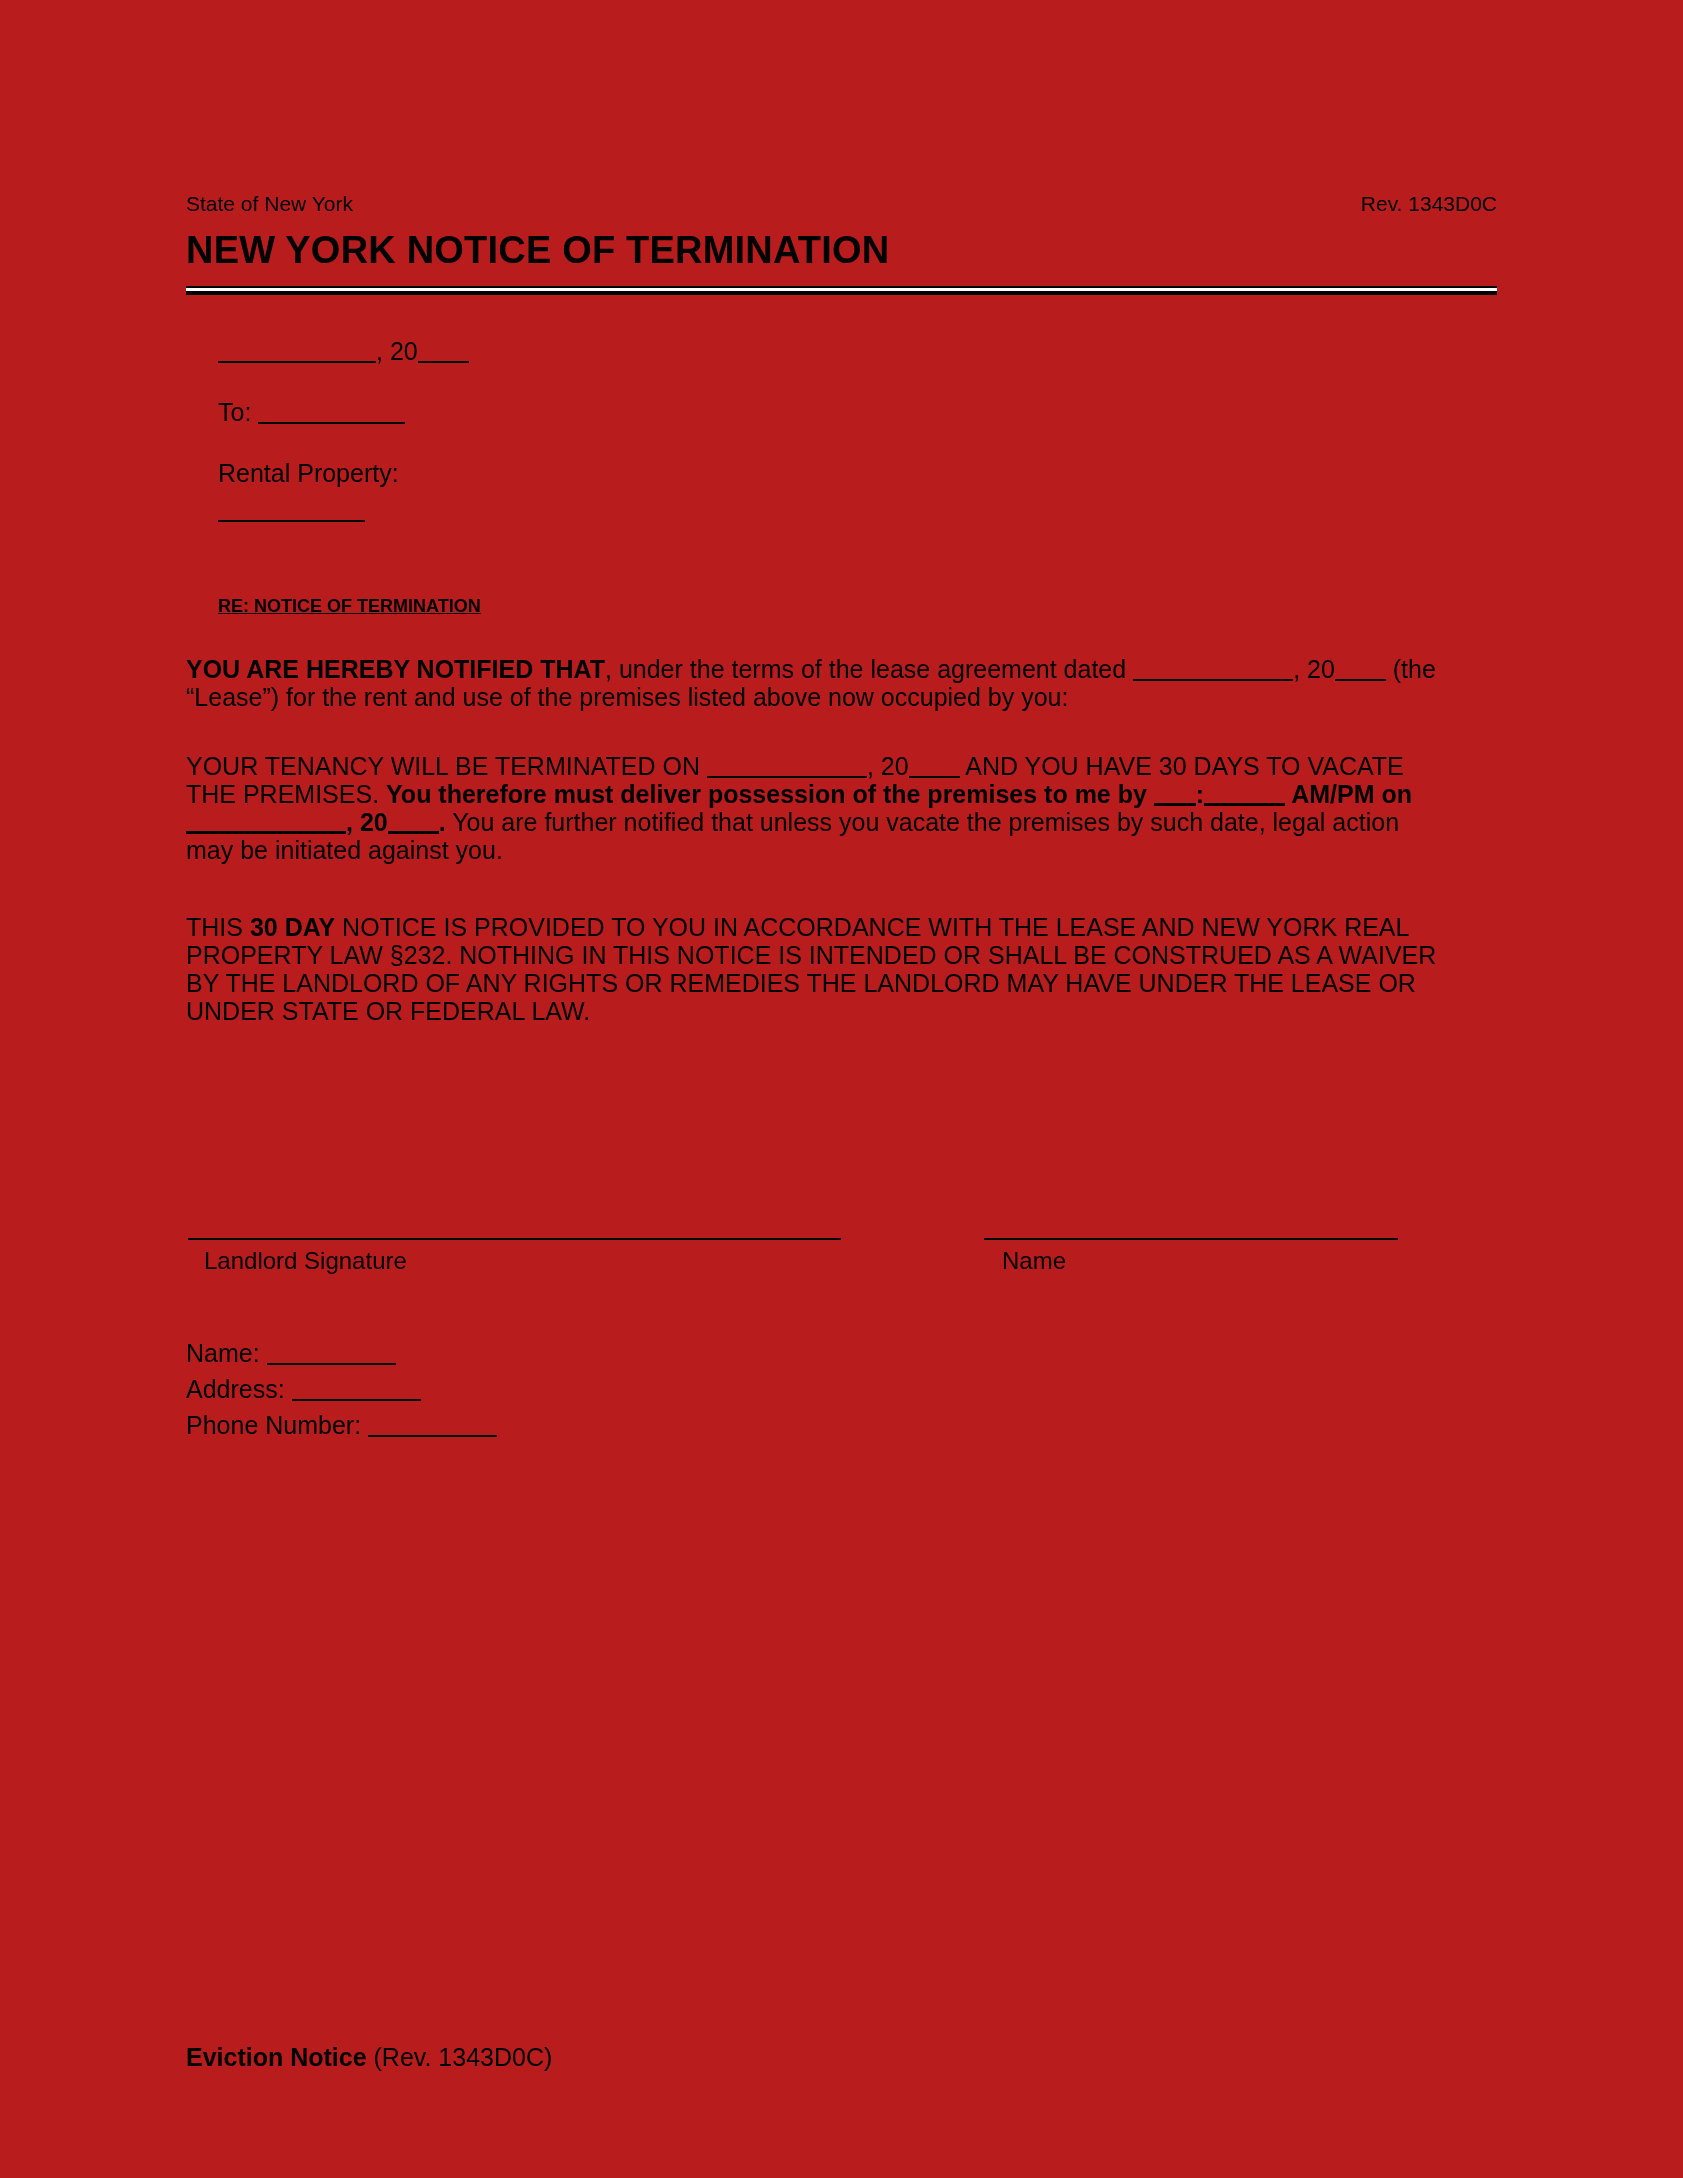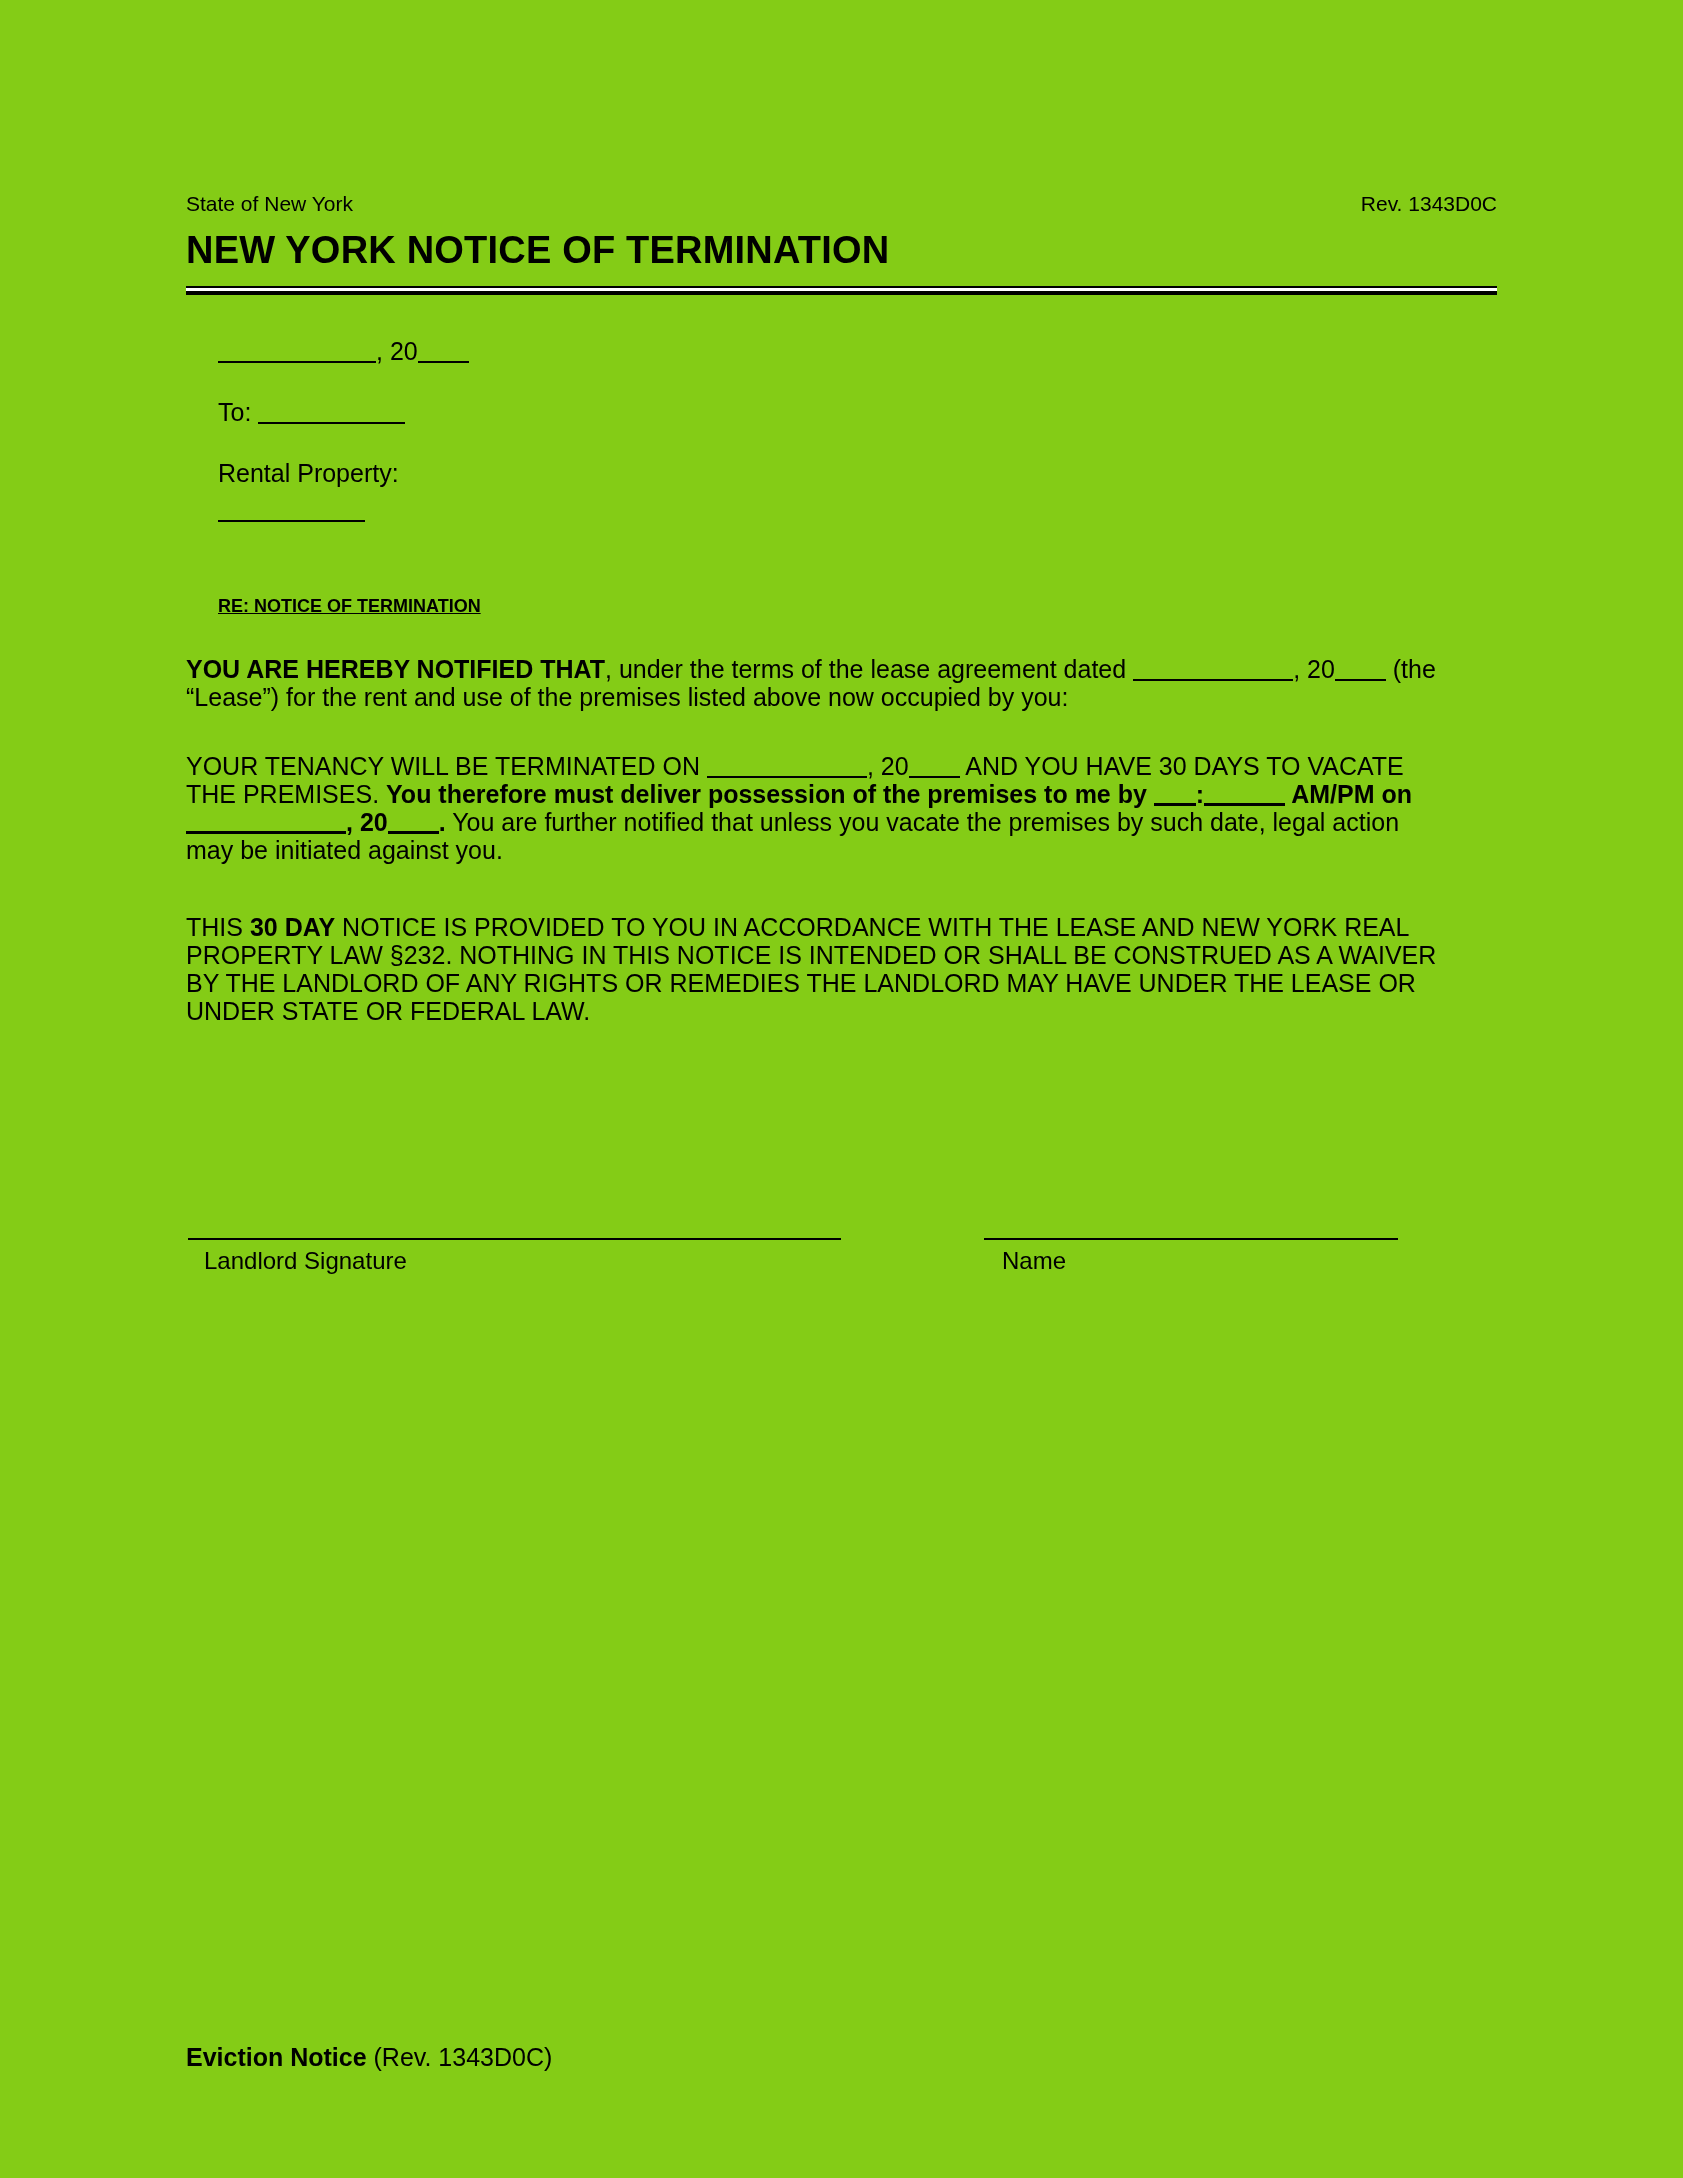--- a/index.html
+++ b/index.html
@@ -8,21 +8,21 @@
     background: #ffffff;
   }
   body {
     font-family: "Liberation Sans", sans-serif;
     color: #000000;
   }
   .page {
     position: relative;
     width: 1683px;
     height: 2178px;
-    background: #84cc16;
+    background: #b91c1c;
     margin: 0 auto;
     overflow: hidden;
   }
   .sheet {
     position: absolute;
     left: 186px;
     top: 0;
     width: 1311px;
     height: 2178px;
   }
@@ -206,20 +206,31 @@
 
     <div class="para p3">
       <span>THIS </span><span class="bold">30 DAY</span><span> NOTICE IS PROVIDED TO YOU IN ACCORDANCE WITH THE LEASE AND NEW YORK REAL PROPERTY LAW §232. NOTHING IN THIS NOTICE IS INTENDED OR SHALL BE CONSTRUED AS A WAIVER BY THE LANDLORD OF ANY RIGHTS OR REMEDIES THE LANDLORD MAY HAVE UNDER THE LEASE OR UNDER STATE OR FEDERAL LAW.</span>
     </div>
 
     <div class="sig-line sig-landlord-line"></div>
     <div class="sig-line sig-date-line"></div>
     <div class="sig-label sig-label-landlord">Landlord Signature</div>
     <div class="sig-label sig-label-date">Name</div>
 
+    <div class="contact">
+      <div>
+        <span>Name: </span><span class="u u-field"></span>
+      </div>
+      <div>
+        <span>Address: </span><span class="u u-field"></span>
+      </div>
+      <div>
+        <span>Phone Number: </span><span class="u u-field"></span>
+      </div>
+    </div>
 
     <div class="footer">
       <span class="bold">Eviction Notice</span><span> (Rev. 1343D0C)</span>
     </div>
 
   </div>
 </div>
 
 
 </body></html>

